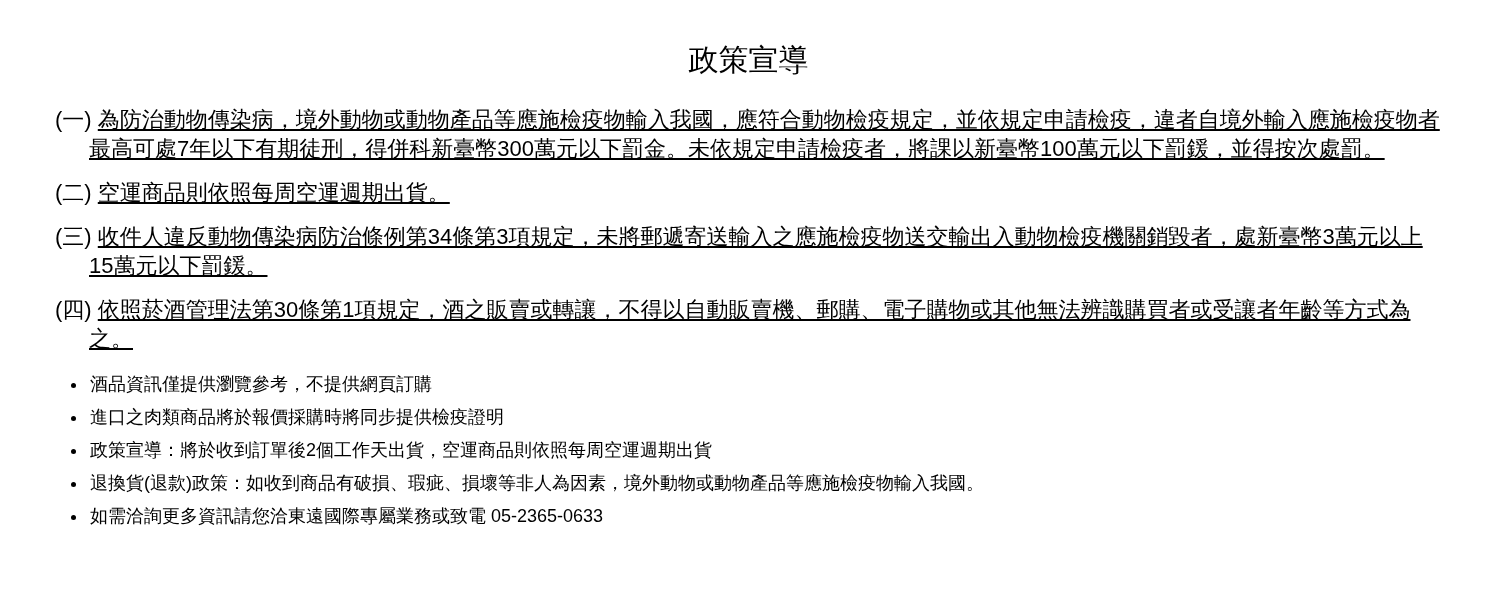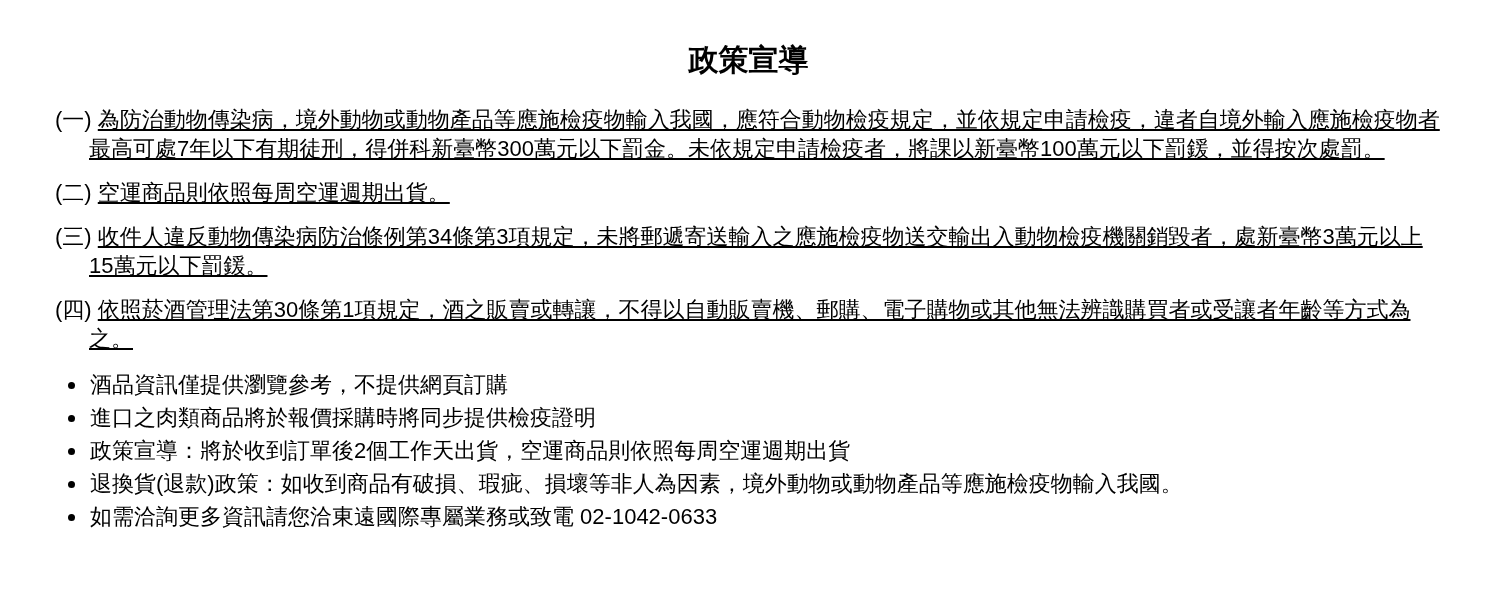--- a/index.html
+++ b/index.html
@@ -14,21 +14,21 @@
     width: 1500px;
     height: 600px;
     padding: 0 58px 20px 55px;
     background: #ffffff;
     overflow: hidden;
   }
   .title {
     margin: 45px 0 0 0;
     font-size: 30px;
     line-height: 30px;
-    font-weight: bold;
+    font-weight: normal;
     text-align: center;
     color: #000000;
   }
   .para {
     margin: 15px 0 0 0;
     font-size: 22px;
     line-height: 29px;
     padding-left: 34px;
     text-indent: -34px;
     color: #000000;
@@ -39,21 +39,21 @@
   .para-label {
     display: inline;
   }
   .para-text {
     display: inline;
     text-decoration: underline;
   }
   .notes {
     margin: 15px 0 0 0;
     padding: 0 0 0 33px;
-    font-size: 22px;
+    font-size: 18px;
     line-height: 33px;
     list-style: disc outside;
     color: #000000;
   }
   .notes li {
     padding-left: 2px;
   }
 </style>
 </head>
 <body>
@@ -68,16 +68,16 @@
 
   <p class="para"><span class="para-label">(三)</span> <span class="para-text">收件人違反動物傳染病防治條例第34條第3項規定，未將郵遞寄送輸入之應施檢疫物送交輸出入動物檢疫機關銷毀者，處新臺幣3萬元以上15萬元以下罰鍰。</span></p>
 
   <p class="para"><span class="para-label">(四)</span> <span class="para-text">依照菸酒管理法第30條第1項規定，酒之販賣或轉讓，不得以自動販賣機、郵購、電子購物或其他無法辨識購買者或受讓者年齡等方式為之。</span></p>
 
   <ul class="notes">
     <li>酒品資訊僅提供瀏覽參考，不提供網頁訂購</li>
     <li>進口之肉類商品將於報價採購時將同步提供檢疫證明</li>
     <li>政策宣導：將於收到訂單後2個工作天出貨，空運商品則依照每周空運週期出貨</li>
     <li>退換貨(退款)政策：如收到商品有破損、瑕疵、損壞等非人為因素，境外動物或動物產品等應施檢疫物輸入我國。</li>
-    <li>如需洽詢更多資訊請您洽東遠國際專屬業務或致電 02-1042-0633</li>
+    <li>如需洽詢更多資訊請您洽東遠國際專屬業務或致電 05-2365-0633</li>
   </ul>
 
 </div>
 
 </body></html>

